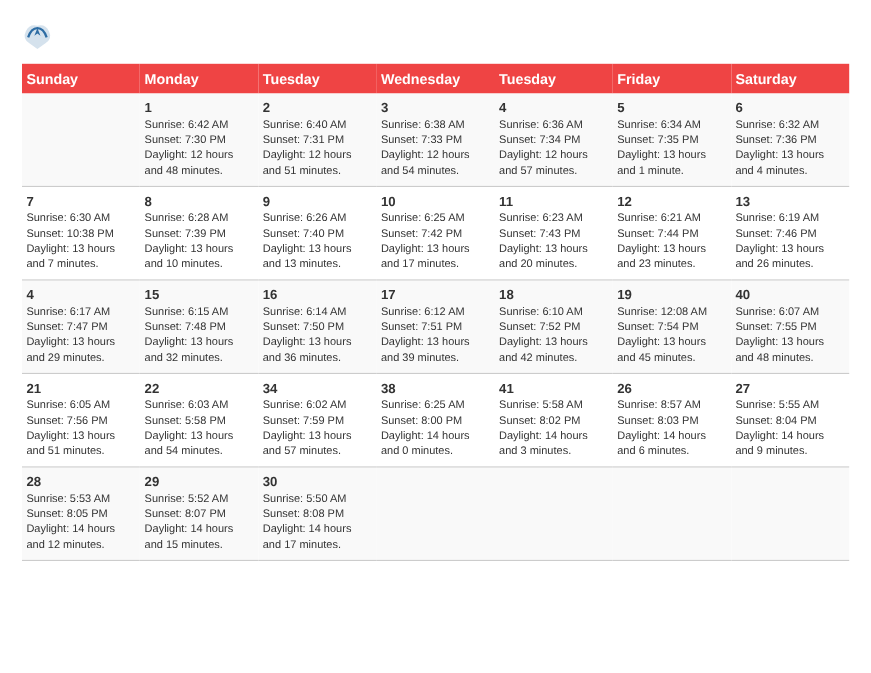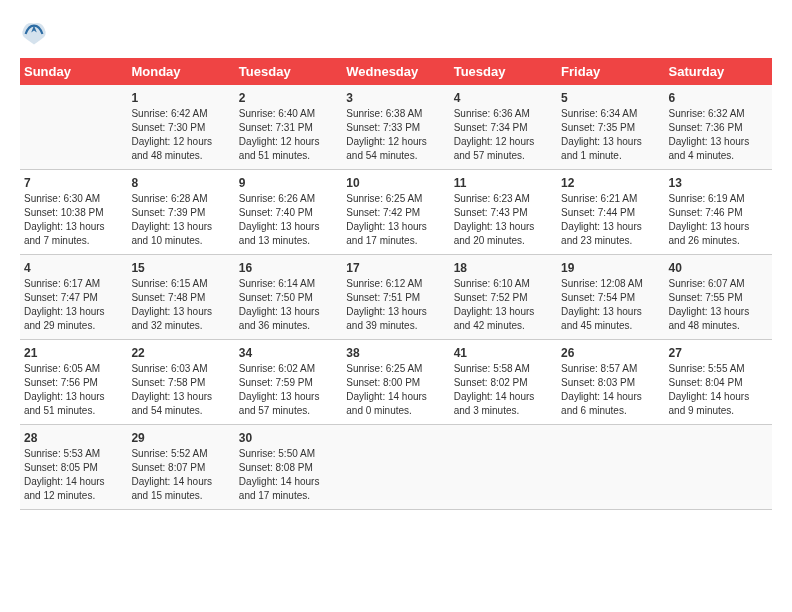--- a/index.html
+++ b/index.html
@@ -278,21 +278,21 @@
         <td>
           <span class="day-num">21</span>
           <div class="day-info">Sunrise: 6:05 AM
 Sunset: 7:56 PM
 Daylight: 13 hours
 and 51 minutes.</div>
         </td>
         <td>
           <span class="day-num">22</span>
           <div class="day-info">Sunrise: 6:03 AM
-Sunset: 7:58 PM
+Sunset: 5:58 PM
 Daylight: 13 hours
 and 54 minutes.</div>
         </td>
         <td>
           <span class="day-num">34</span>
           <div class="day-info">Sunrise: 6:02 AM
 Sunset: 7:59 PM
 Daylight: 13 hours
 and 57 minutes.</div>
         </td>

